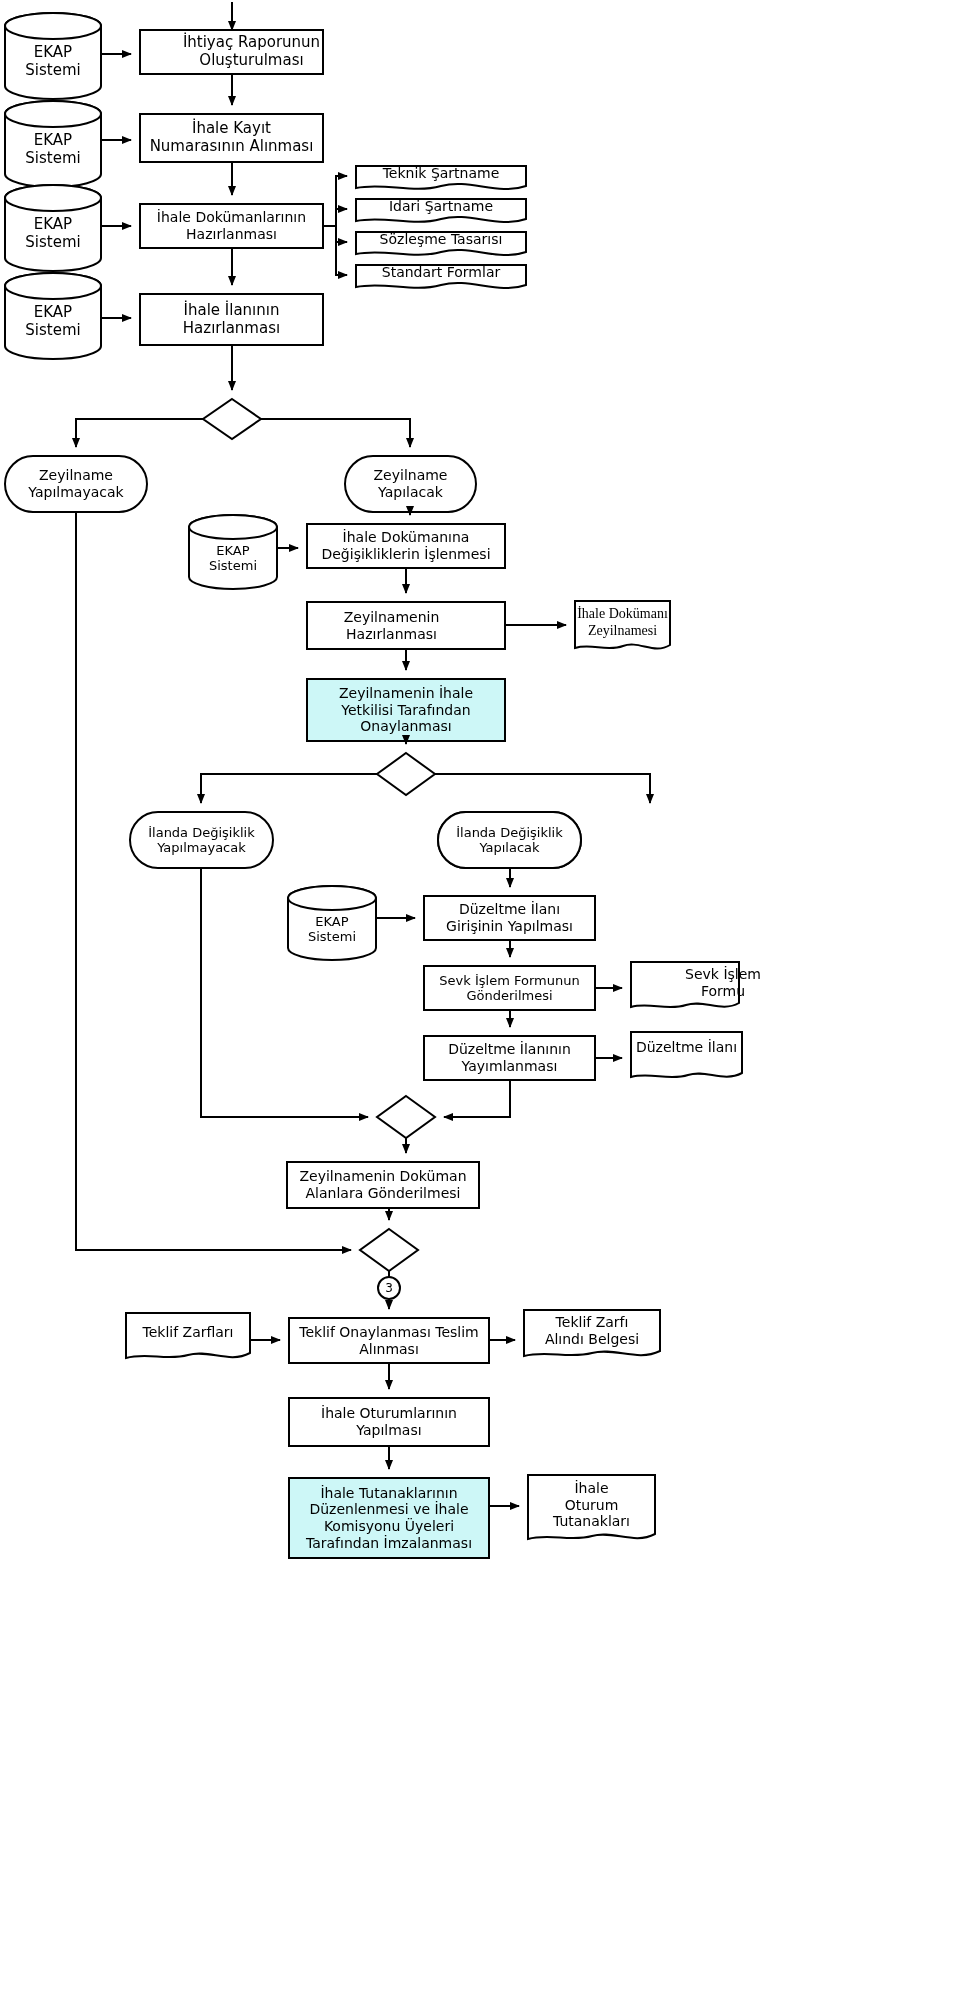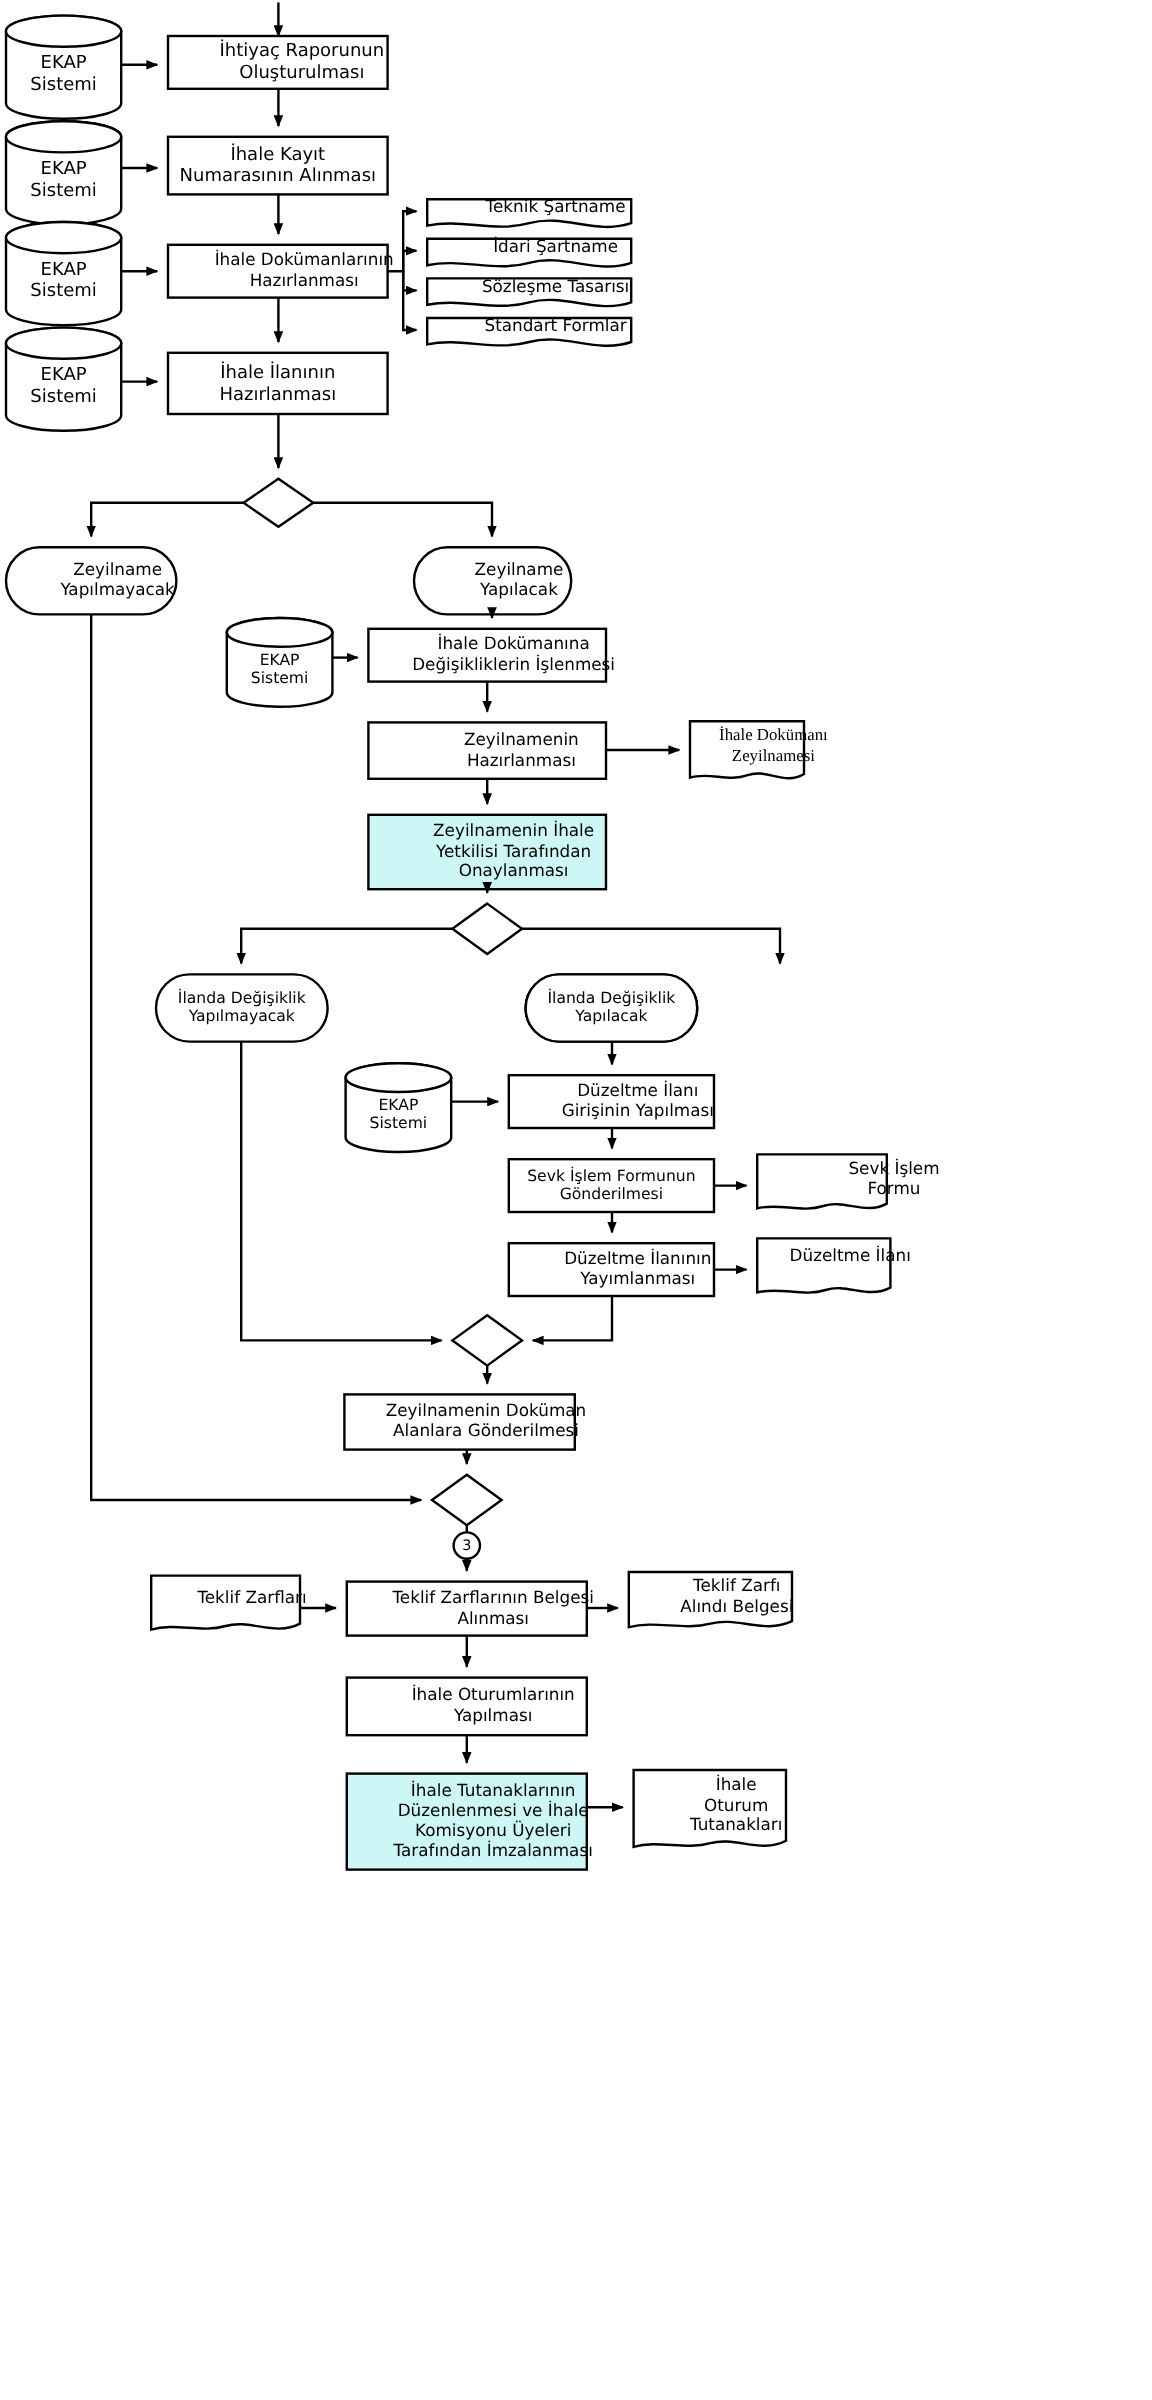--- a/index.html
+++ b/index.html
@@ -7,21 +7,21 @@
     font-family:"DejaVu Sans","Liberation Sans",sans-serif;
     width:960px;height:2000px;position:relative;overflow:hidden;
   }
   #canvas{position:absolute;left:0;top:0;width:960px;height:2000px;}
   .node-label{
     position:absolute;display:flex;align-items:center;justify-content:center;
     text-align:center;line-height:1.18;color:#000;
     pointer-events:none;white-space:pre-line;
   }
   .fs15{font-size:15px;}
-  .fs14{font-size:14px;margin-left:22px;}
+  .fs14{font-size:14px;}
   .fs13{font-size:13px;}
   .fs12{font-size:12px;}
   svg{display:block;}
   .shp{fill:#ffffff;stroke:#000000;stroke-width:2;}
   .shp-cy{fill:#cdf7f7;stroke:#000000;stroke-width:2;}
   .ln{stroke:#000000;stroke-width:2;fill:none;}
   .db-top{fill:#ffffff;stroke:#000000;stroke-width:2;}
 </style>
 </head>
 <body>
@@ -199,34 +199,34 @@
 <div class="node-label fs15" style="left:140px;top:30px;width:183px;height:44px;padding-left:20px;">İhtiyaç Raporunun
 Oluşturulması</div>
 <div class="node-label fs15" style="left:140px;top:114px;width:183px;height:48px;">İhale Kayıt
 Numarasının Alınması</div>
 <div class="node-label fs14" style="left:140px;top:204px;width:183px;height:44px;">İhale Dokümanlarının
 Hazırlanması</div>
 <div class="node-label fs15" style="left:140px;top:294px;width:183px;height:51px;">İhale İlanının
 Hazırlanması</div>
 <div class="node-label fs14" style="left:307px;top:524px;width:198px;height:44px;">İhale Dokümanına
 Değişikliklerin İşlenmesi</div>
-<div class="node-label fs14" style="left:307px;top:602px;width:169px;height:47px;padding-left:21px;">Zeyilnamenin
+<div class="node-label fs14" style="left:307px;top:602px;width:169px;height:47px;">Zeyilnamenin
 Hazırlanması</div>
 <div class="node-label fs14" style="left:307px;top:679px;width:198px;height:62px;">Zeyilnamenin İhale
 Yetkilisi Tarafından
 Onaylanması</div>
 <div class="node-label fs14" style="left:424px;top:896px;width:171px;height:44px;">Düzeltme İlanı
 Girişinin Yapılması</div>
 <div class="node-label fs13" style="left:424px;top:966px;width:171px;height:44px;">Sevk İşlem Formunun
 Gönderilmesi</div>
 <div class="node-label fs14" style="left:424px;top:1036px;width:171px;height:44px;">Düzeltme İlanının
 Yayımlanması</div>
 <div class="node-label fs14" style="left:287px;top:1162px;width:192px;height:46px;">Zeyilnamenin Doküman
 Alanlara Gönderilmesi</div>
-<div class="node-label fs14" style="left:289px;top:1318px;width:200px;height:45px;">Teklif Zarflarının Belgesi
+<div class="node-label fs14" style="left:289px;top:1318px;width:200px;height:45px;">Teklif Onaylanması Teslim
 Alınması</div>
 <div class="node-label fs14" style="left:289px;top:1398px;width:200px;height:48px;">İhale Oturumlarının
 Yapılması</div>
 <div class="node-label fs14" style="left:289px;top:1478px;width:200px;height:80px;">İhale Tutanaklarının
 Düzenlenmesi ve İhale
 Komisyonu Üyeleri
 Tarafından İmzalanması</div>
 
 <div class="node-label fs14" style="left:356px;top:162px;width:170px;height:22px;">Teknik Şartname</div>
 <div class="node-label fs14" style="left:356px;top:195px;width:170px;height:22px;">İdari Şartname</div>

